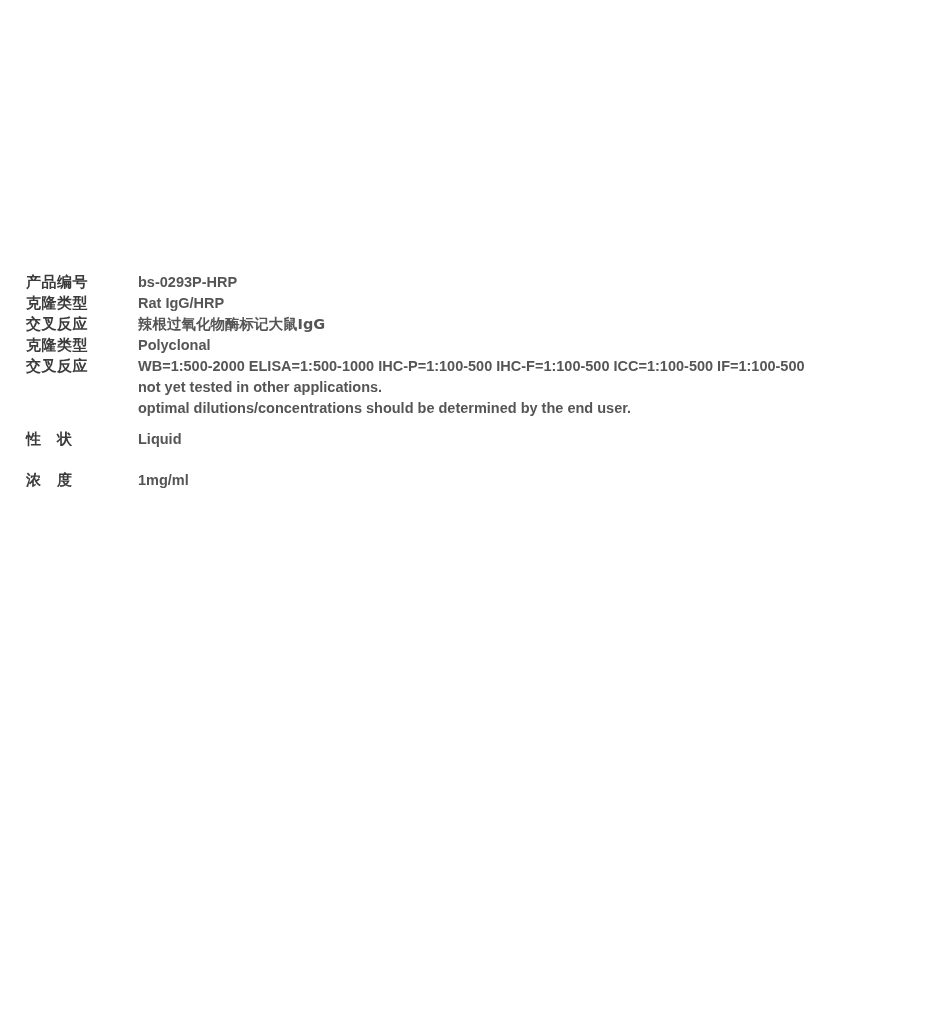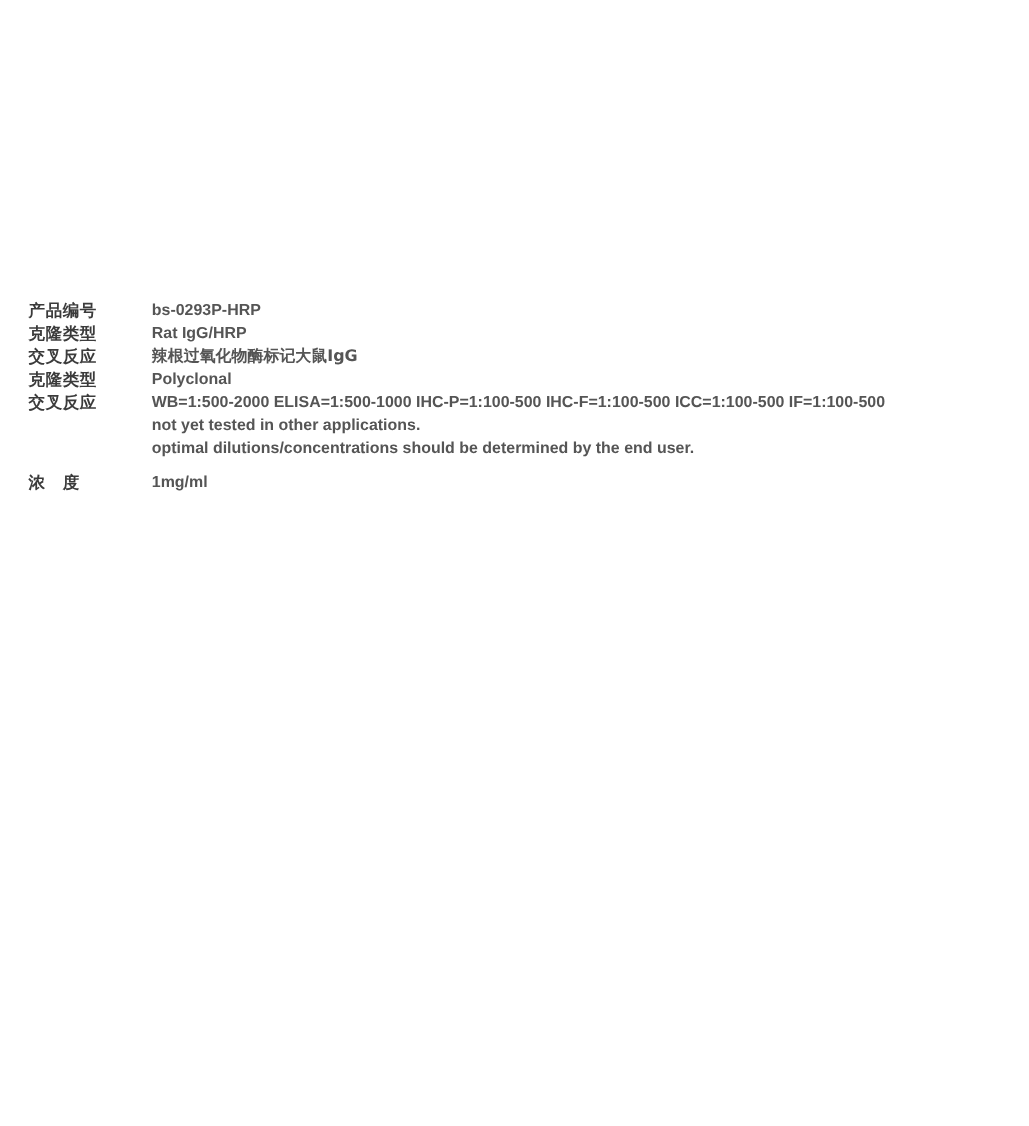--- a/index.html
+++ b/index.html
@@ -126,20 +126,28 @@
         <td class="label-cell">
           <span class="label-text">交叉反应</span>
         </td>
         <td class="value-cell">
           <span class="value-text value-multiline">WB=1:500-2000 ELISA=1:500-1000 IHC-P=1:100-500 IHC-F=1:100-500 ICC=1:100-500 IF=1:100-500
 not yet tested in other applications.
 optimal dilutions/concentrations should be determined by the end user.</span>
         </td>
       </tr>
 
+      <tr class="tight">
+        <td class="label-cell">
+          <span class="label-text">性　状</span>
+        </td>
+        <td class="value-cell">
+          <span class="value-text">Liquid</span>
+        </td>
+      </tr>
 
       <tr class="tight">
         <td class="label-cell">
           <span class="label-text">浓　度</span>
         </td>
         <td class="value-cell">
           <span class="value-text">1mg/ml</span>
         </td>
       </tr>
 

